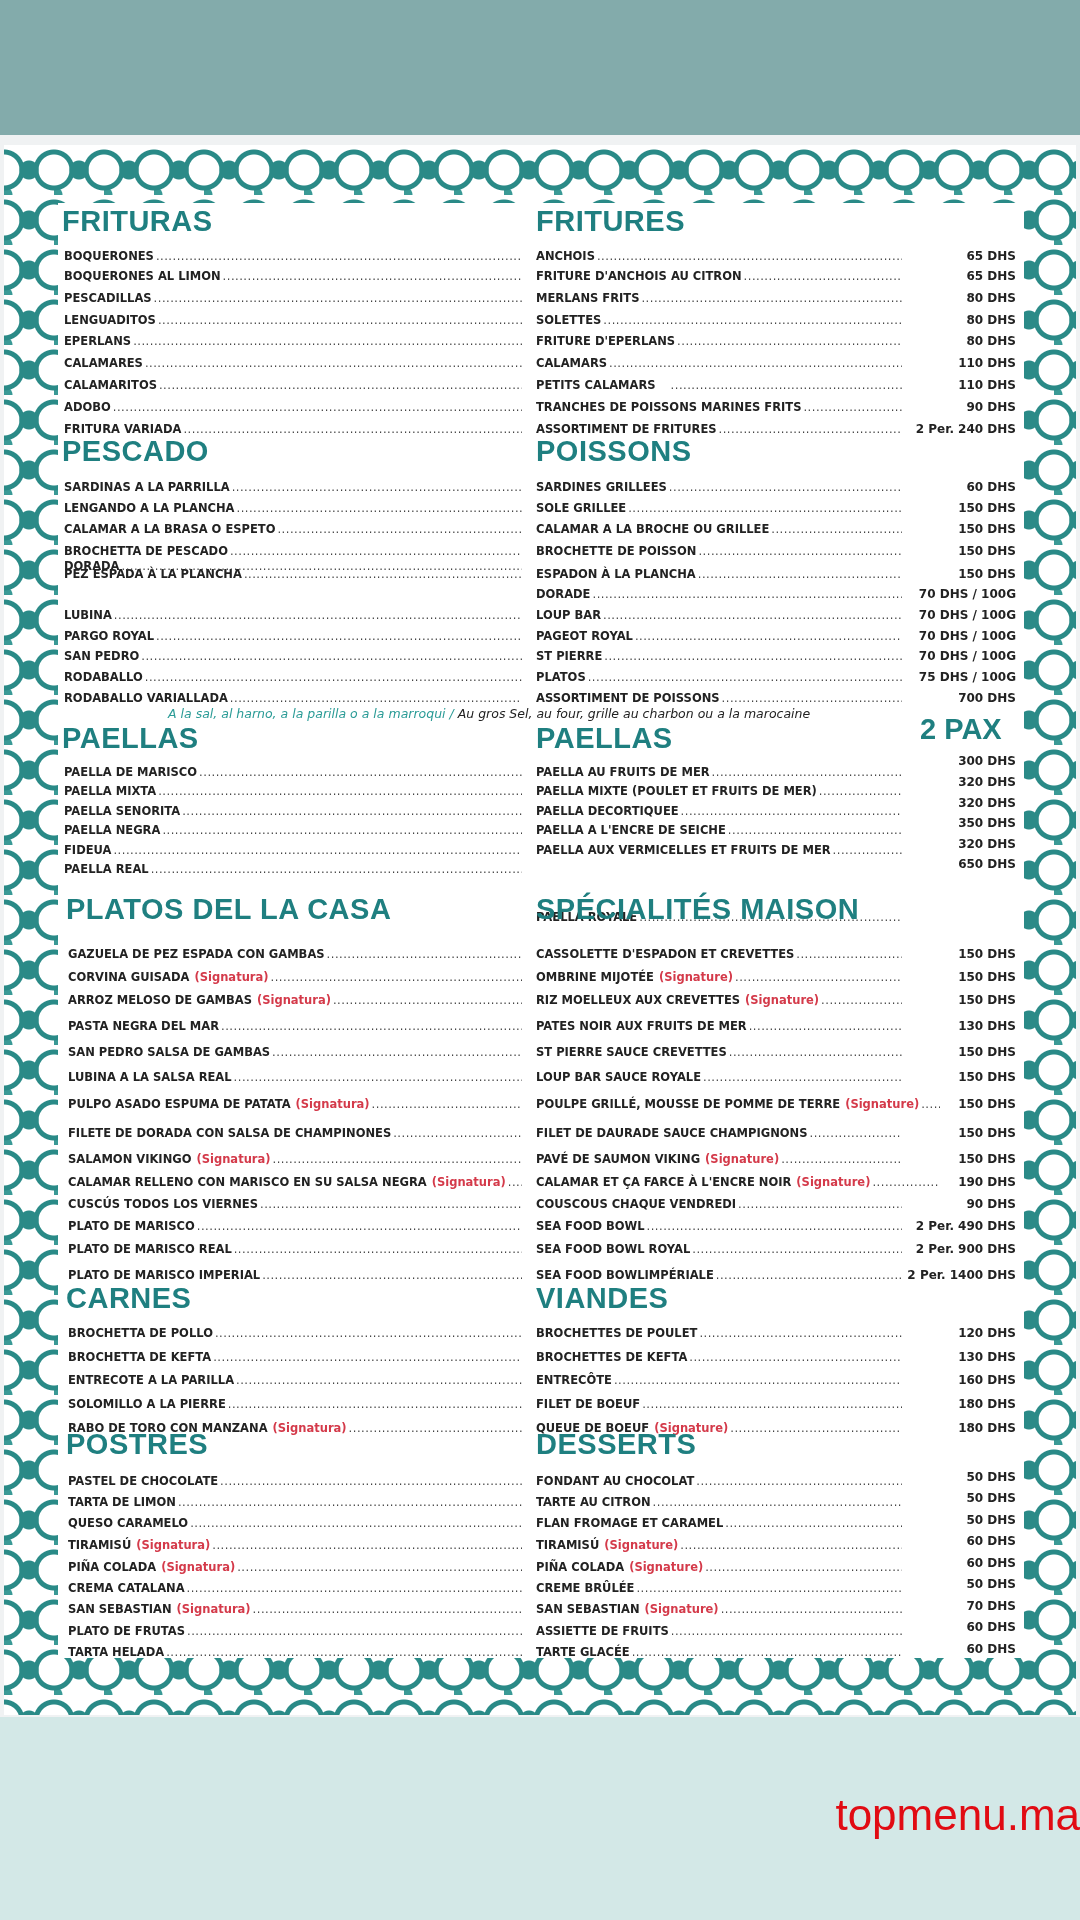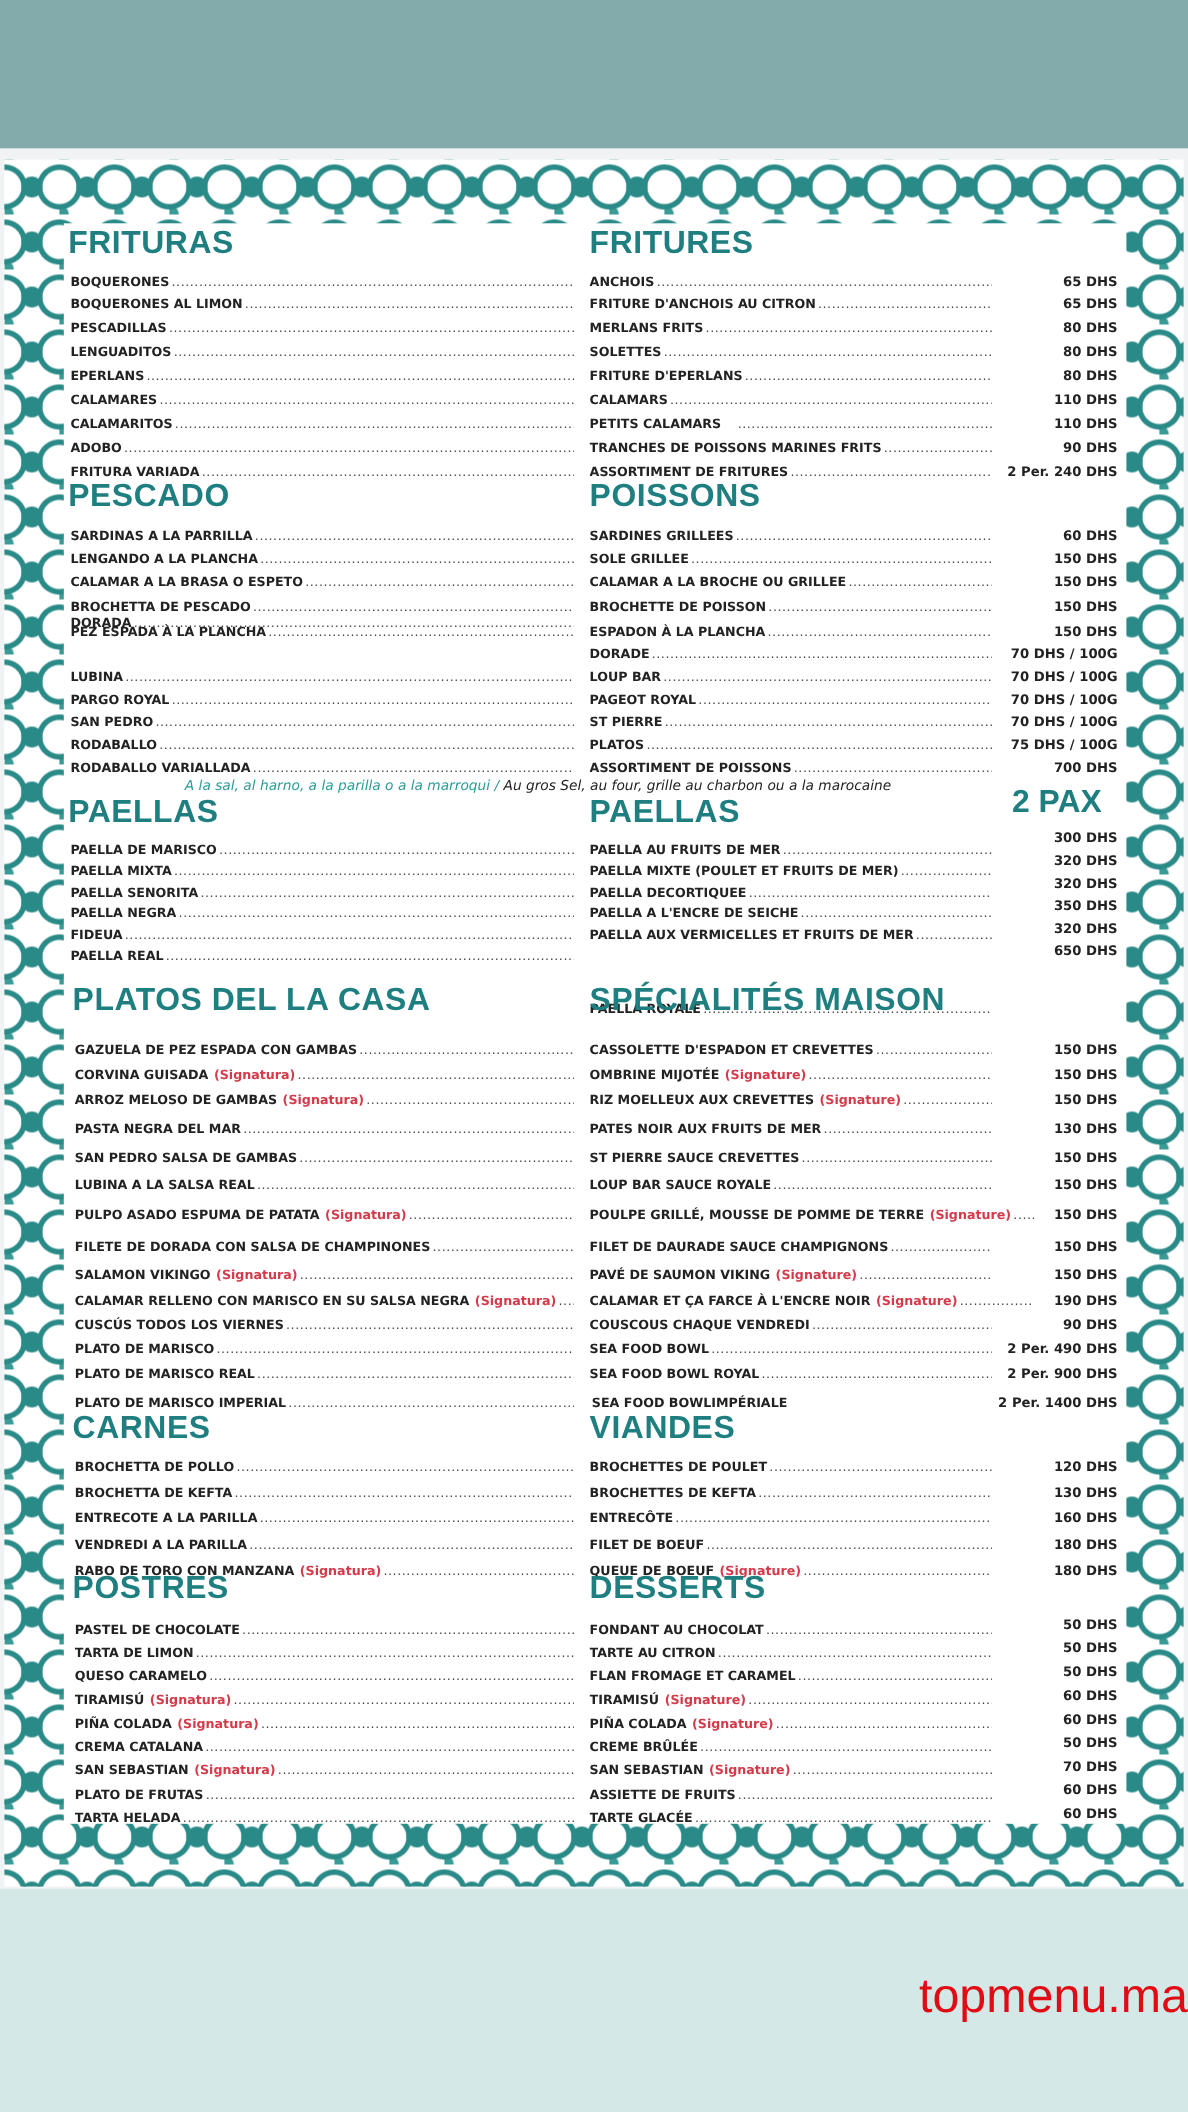--- a/index.html
+++ b/index.html
@@ -432,21 +432,21 @@
     </div>
     <div class="item" style="left: 536px; top: 1241px; width: 366px;">
       <span class="name">SEA FOOD BOWL ROYAL</span>
       <span class="dots"></span>
     </div>
     <div class="price" style="left: 866px; top: 1241px;">2 Per.  900 DHS</div>
     <div class="item" style="left: 68px; top: 1267px; width: 454px;">
       <span class="name">PLATO DE MARISCO IMPERIAL</span>
       <span class="dots"></span>
     </div>
-    <div class="item" style="left: 536px; top: 1267px; width: 366px; flex-direction: column;">
+    <div class="item" style="left: 536px; top: 1267px; width: 366px;">
       <span class="name">SEA FOOD BOWLIMPÉRIALE</span>
       <span class="dots"></span>
     </div>
     <div class="price" style="left: 866px; top: 1267px;">2 Per.  1400 DHS</div>
     <div class="section-heading" style="left: 66px; top: 1282px;">CARNES</div>
     <div class="section-heading" style="left: 536px; top: 1282px;">VIANDES</div>
     <div class="item" style="left: 68px; top: 1325px; width: 454px;">
       <span class="name">BROCHETTA DE POLLO</span>
       <span class="dots"></span>
     </div>
@@ -467,21 +467,21 @@
     <div class="item" style="left: 68px; top: 1372px; width: 454px;">
       <span class="name">ENTRECOTE A LA PARILLA</span>
       <span class="dots"></span>
     </div>
     <div class="item" style="left: 536px; top: 1372px; width: 366px;">
       <span class="name">ENTRECÔTE</span>
       <span class="dots"></span>
     </div>
     <div class="price" style="left: 866px; top: 1372px;">160 DHS</div>
     <div class="item" style="left: 68px; top: 1396px; width: 454px;">
-      <span class="name">VENDREDI A LA PARILLA</span>
+      <span class="name">SOLOMILLO A LA PIERRE</span>
       <span class="dots"></span>
     </div>
     <div class="item" style="left: 536px; top: 1396px; width: 366px;">
       <span class="name">FILET DE BOEUF</span>
       <span class="dots"></span>
     </div>
     <div class="price" style="left: 866px; top: 1396px;">180 DHS</div>
     <div class="item" style="left: 68px; top: 1420px; width: 454px;">
       <span class="name">RABO DE TORO CON MANZANA</span>
       <span class="sig">(Signatura)</span>

